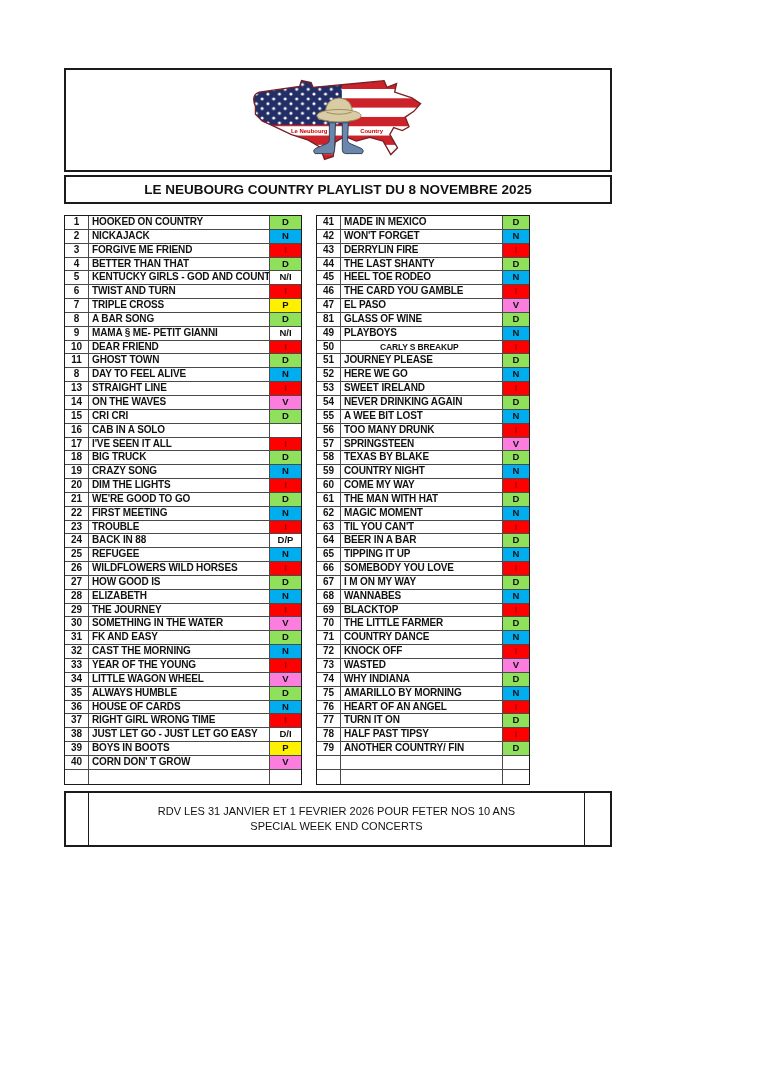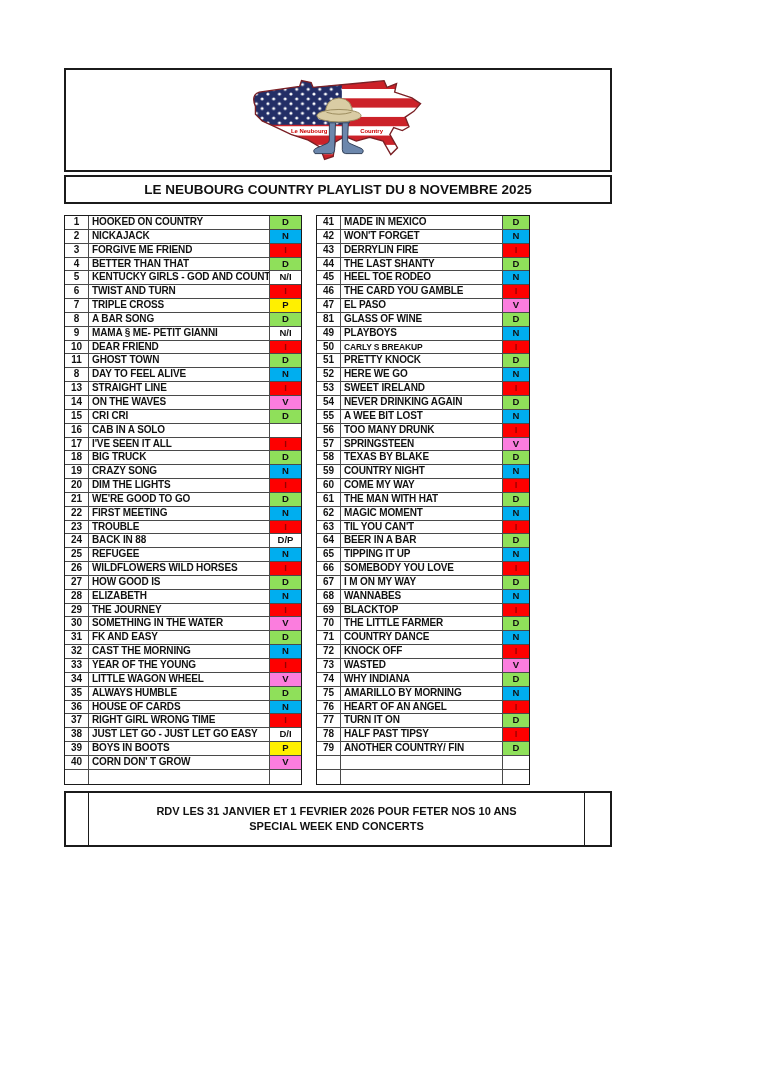--- a/index.html
+++ b/index.html
@@ -13,25 +13,25 @@
   .half-left{width:236px;}
   .half-right{width:212px;}
   .spacer{width:14px;}
   .row{display:flex;height:13.85px;border-bottom:1px solid #4a4a4a;box-sizing:border-box;}
   .row:last-child{border-bottom:none;}
   .cell{box-sizing:border-box;font-size:10px;font-weight:600;color:#111;line-height:12.5px;overflow:hidden;white-space:nowrap;}
   .cell-num{width:24px;text-align:center;border-right:1px solid #4a4a4a;}
   .cell-title{flex:1;padding-left:3px;border-right:1px solid #4a4a4a;letter-spacing:-0.15px;}
   .cell-code{width:31px;text-align:center;font-weight:bold;font-size:9.5px;}
   .half-right .cell-code{width:26px;}
-  .cell-title.small{font-size:8.5px;line-height:13px;}
+  .cell-title.small{font-size:8.5px;line-height:13px;margin-left:36px;}
   .footer-box{margin-top:6px;border:2px solid #1b1b1b;height:52px;display:flex;background:#fff;}
   .f-side{width:22px;border-right:1.5px solid #1b1b1b;}
   .f-side-r{width:25px;border-left:1.5px solid #1b1b1b;}
-  .f-main{flex:1;display:flex;flex-direction:column;justify-content:center;align-items:center;font-weight:bold;font-size:11px;color:#111;line-height:1.35;}
+  .f-main{flex:1;display:flex;flex-direction:column;justify-content:center;align-items:center;font-weight:normal;font-size:11px;color:#111;line-height:1.35;}
 </style>
 </head>
 <body>
 
 <div class="page">
   <div class="sheet">
 
     <div class="logo-box">
       <svg width="196" height="96" viewBox="0 0 200 100">
         <defs>
@@ -330,21 +330,21 @@
             <div class="cell cell-title">PLAYBOYS</div>
             <div class="cell cell-code" style="background: rgb(0, 174, 239); color: rgb(17, 17, 17);">N</div>
           </div>
           <div class="row">
             <div class="cell cell-num">50</div>
             <div class="cell cell-title small">CARLY S BREAKUP</div>
             <div class="cell cell-code" style="background: rgb(254, 0, 0); color: rgb(153, 0, 0);">I</div>
           </div>
           <div class="row">
             <div class="cell cell-num">51</div>
-            <div class="cell cell-title">PRETTY KNOCK</div>
+            <div class="cell cell-title">JOURNEY PLEASE</div>
             <div class="cell cell-code" style="background: rgb(143, 224, 90); color: rgb(17, 17, 17);">D</div>
           </div>
           <div class="row">
             <div class="cell cell-num">52</div>
             <div class="cell cell-title">HERE WE GO</div>
             <div class="cell cell-code" style="background: rgb(0, 174, 239); color: rgb(17, 17, 17);">N</div>
           </div>
           <div class="row">
             <div class="cell cell-num">53</div>
             <div class="cell cell-title">SWEET IRELAND</div>

